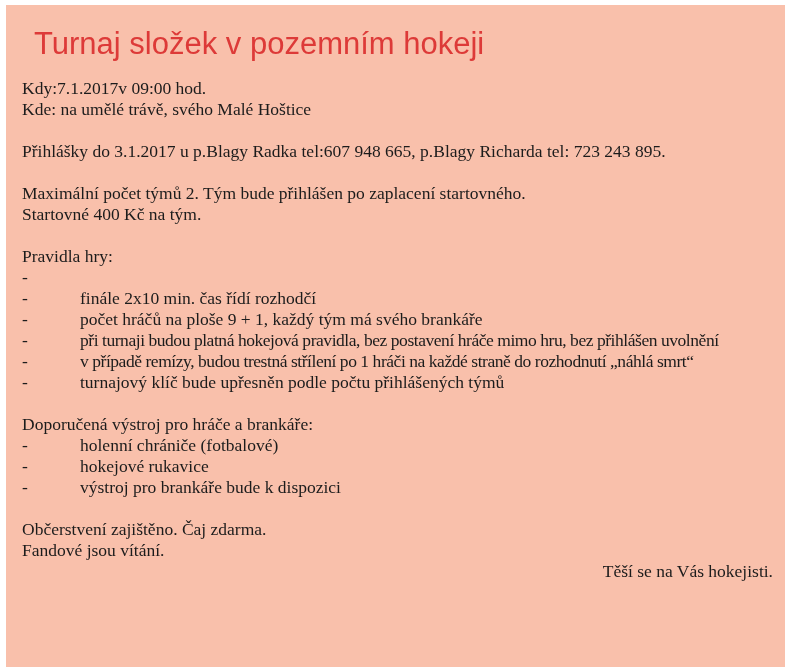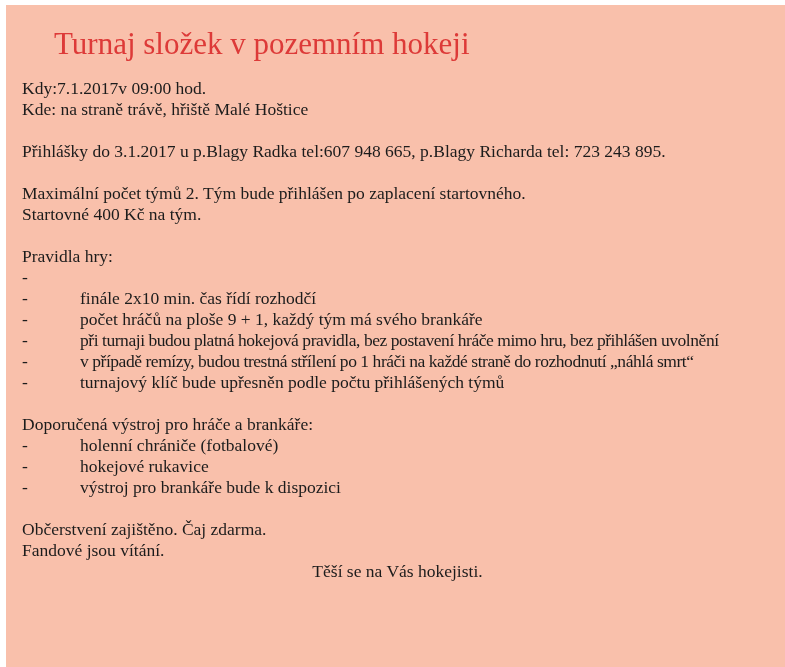--- a/index.html
+++ b/index.html
@@ -18,22 +18,22 @@
   .flyer {
     position: absolute;
     left: 6px;
     top: 5px;
     right: 0;
     bottom: 0;
     background: #f9c0ab;
     overflow: hidden;
   }
   .flyer-title {
-    margin: 20px 0 0 48px;
-    font-family: Liberation Serif, serif;
+    margin: 20px 0 0 28px;
+    font-family: Liberation Sans, sans-serif;
     font-size: 31px;
     line-height: 37px;
     font-weight: normal;
     color: #dd3a38;
     white-space: nowrap;
   }
   .flyer-body {
     margin: 16px 10px 0 16px;
     font-size: 17.5px;
     line-height: 21px;
@@ -54,35 +54,35 @@
   }
   .bullet .marker {
     position: absolute;
     left: 0;
     top: 0;
   }
   .tight {
     letter-spacing: -0.45px;
   }
   .signoff {
-    text-align: center;
+    text-align: right;
     padding-right: 2px;
   }
 </style>
 </head>
 <body>
 
 <div class="flyer">
 
   <h1 class="flyer-title">Turnaj složek v pozemním hokeji</h1>
 
   <div class="flyer-body">
 
     <div class="line">Kdy:7.1.2017v 09:00 hod.</div>
-    <div class="line">Kde: na straně trávě, hřiště Malé Hoštice</div>
+    <div class="line">Kde: na umělé trávě, svého Malé Hoštice</div>
 
     <div class="spacer"></div>
 
     <div class="line">Přihlášky do 3.1.2017 u p.Blagy Radka tel:607 948 665, p.Blagy Richarda tel: 723 243 895.</div>
 
     <div class="spacer"></div>
 
     <div class="line">Maximální počet týmů 2. Tým bude přihlášen po zaplacení startovného.</div>
     <div class="line">Startovné 400 Kč na tým.</div>
 

